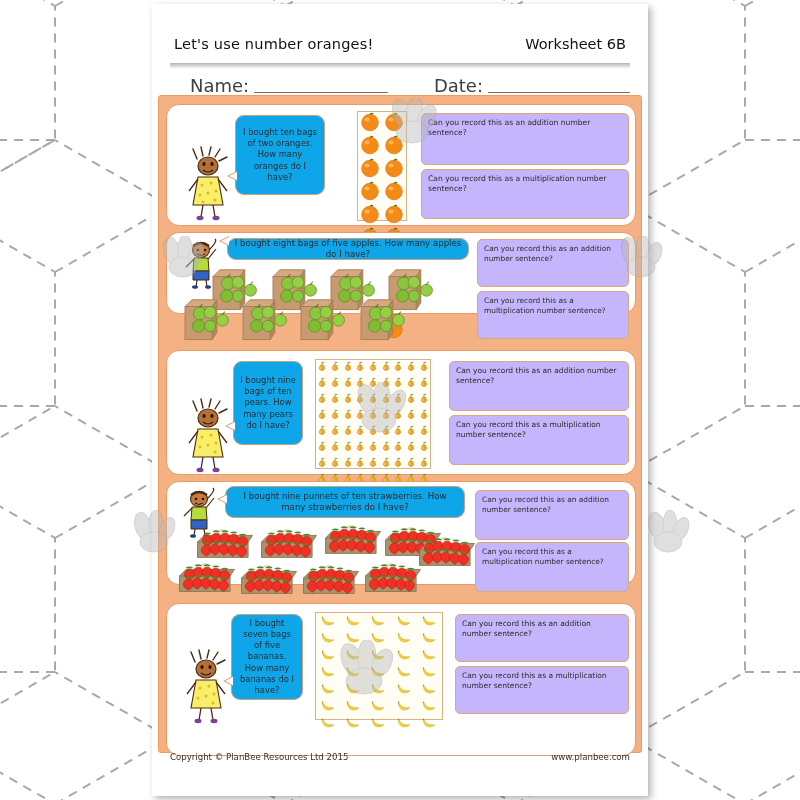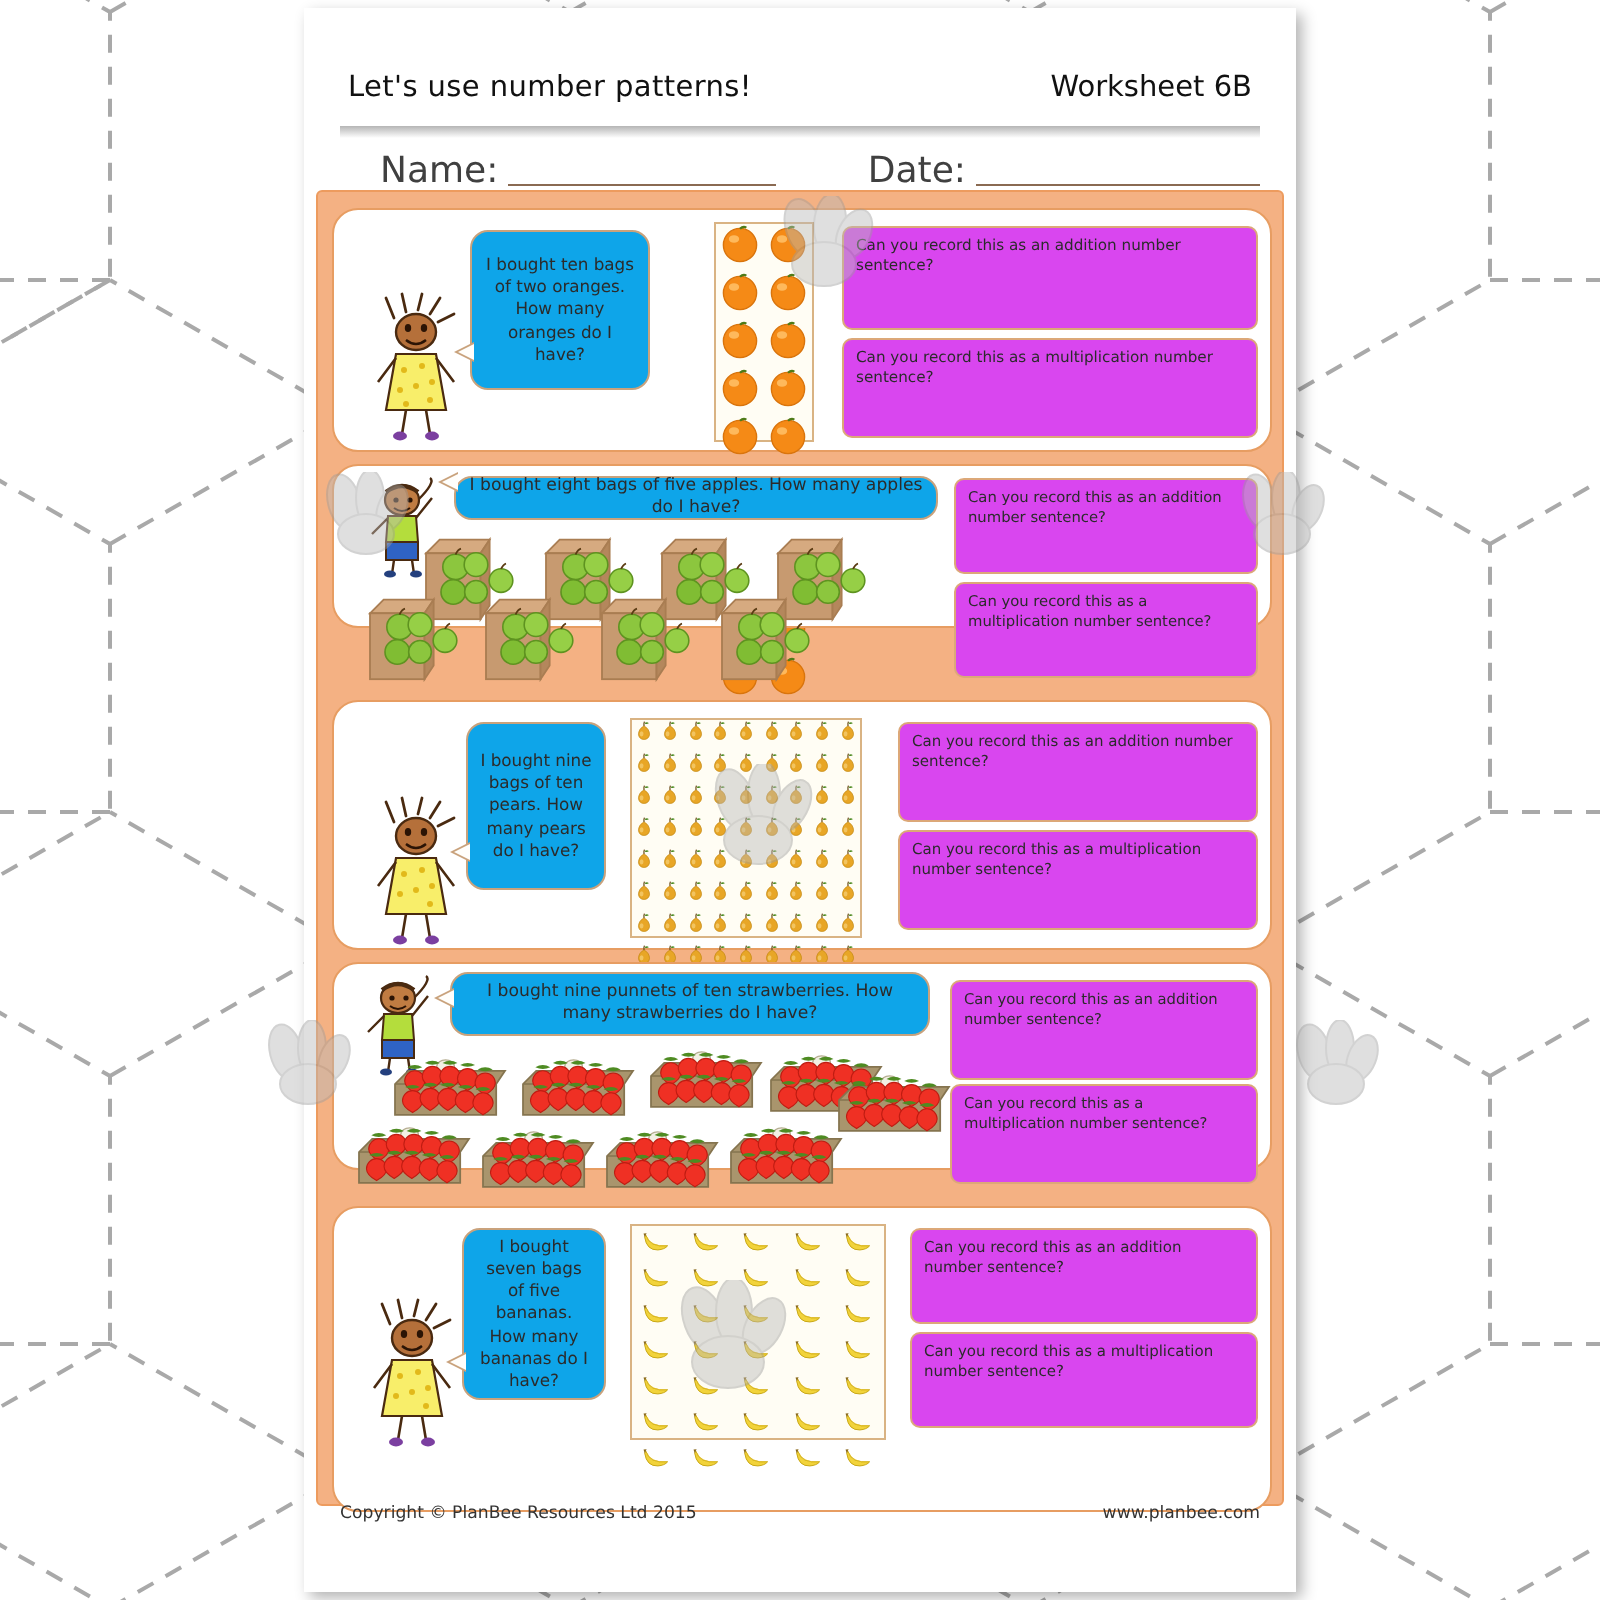--- a/index.html
+++ b/index.html
@@ -123,21 +123,21 @@
     left: -7px; bottom: 14px;
     border-top: 4px solid transparent;
     border-bottom: 4px solid transparent;
     border-right: 8px solid #fffefb;
     z-index: 1;
   }
 
   
   .abox {
     position: absolute;
-    background: #d946ef;
+    background: #c4b5fd;
     border: 1.3px solid #dca878;
     border-radius: 5px;
     font-family: "DejaVu Sans", sans-serif;
     color: #2b2b2b;
     padding: 4px 6px 0 6px;
     line-height: 1.3;
   }
 
   
   .fruitgrid {
@@ -212,21 +212,21 @@
       <path d="M-60 738 L55 804 M55 804 L170 738 M170 738 L285 804"></path>
       <path d="M285 804 L400 738 M400 738 L515 804 M515 804 L630 738"></path>
       <path d="M630 738 L745 804 M745 804 L860 738"></path>
     </g>
   </svg>
 </div>
 
 <div id="page">
 
   <div class="title-row">
-    <div class="t-left">Let's use number patterns!</div>
+    <div class="t-left">Let's use number oranges!</div>
     <div class="t-right">Worksheet 6B</div>
   </div>
   <div class="title-rule"></div>
 
   <div class="nd-row">
     <span class="nd-label">Name:</span>
     <span class="nd-line name"></span>
     <span class="nd-gap"></span>
     <span class="nd-label">Date:</span>
     <span class="nd-line date"></span>

